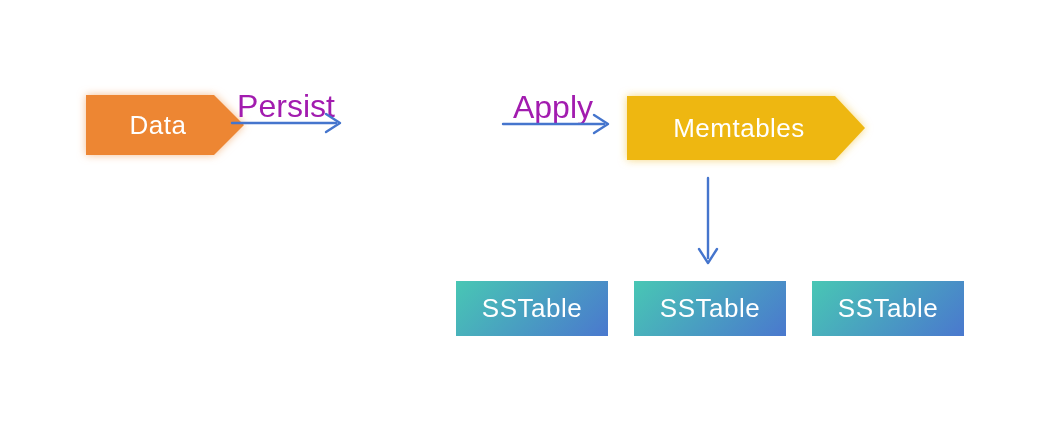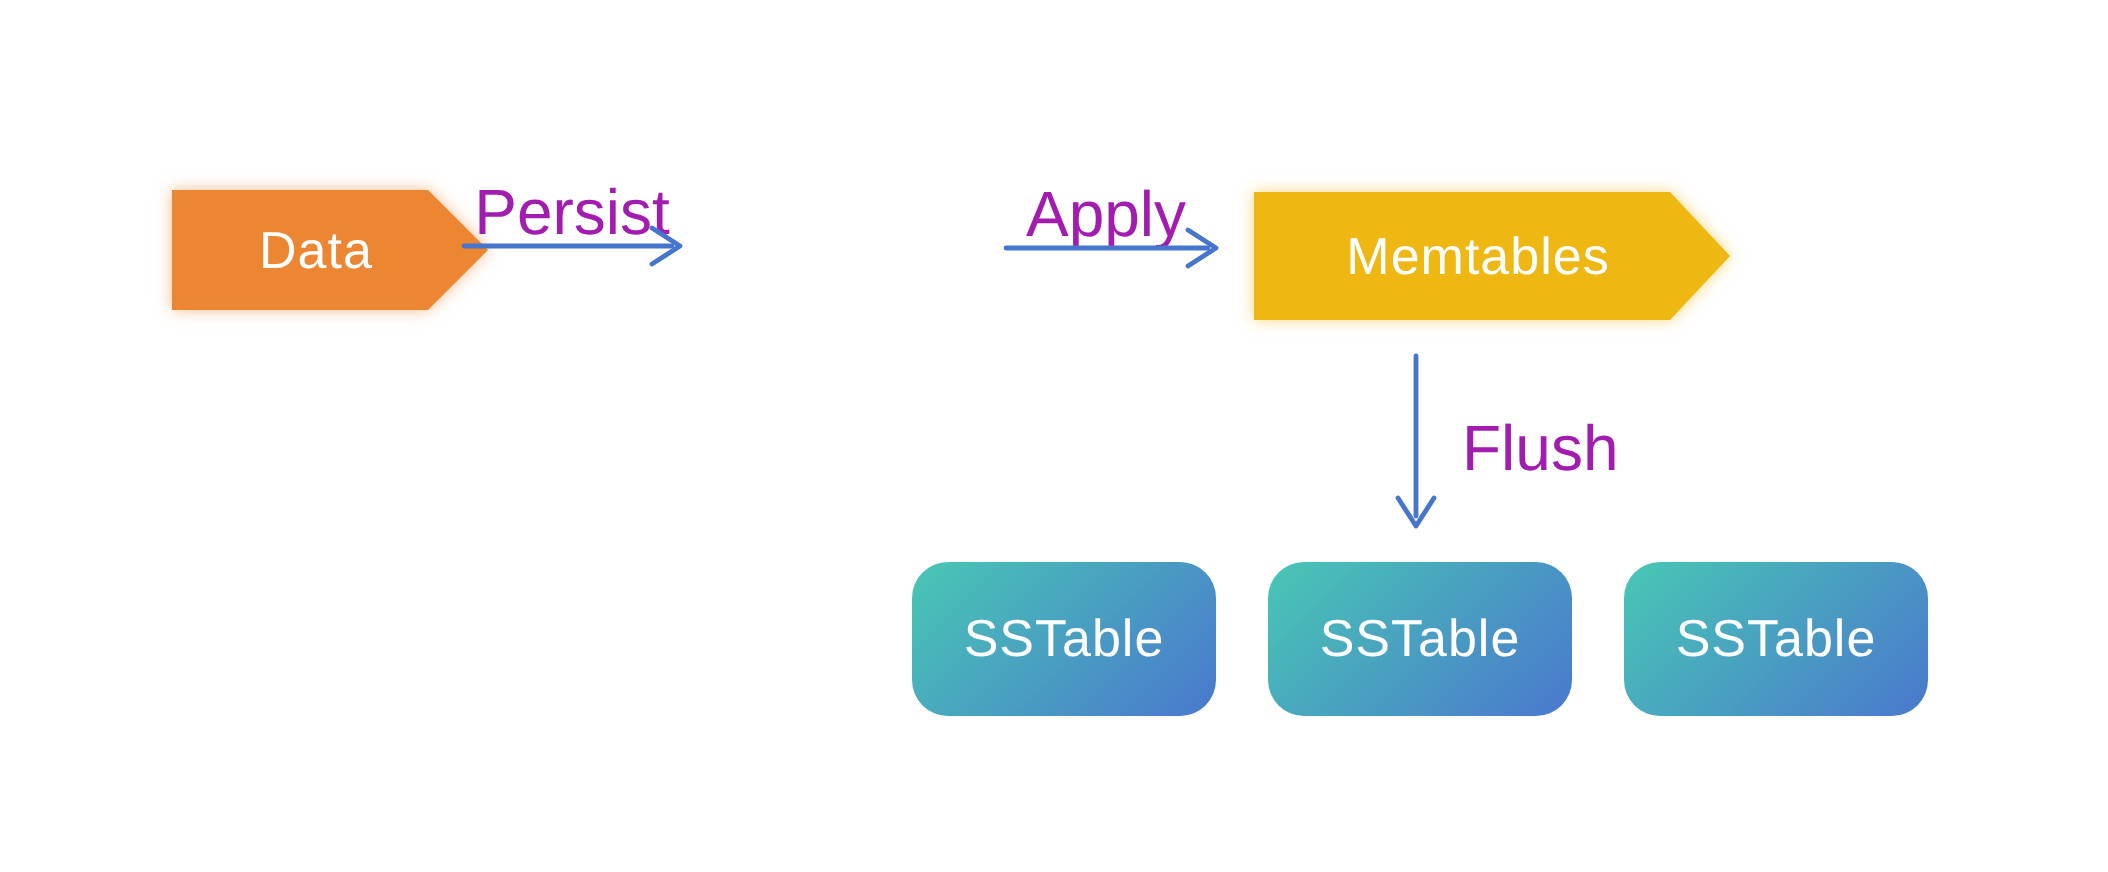--- a/index.html
+++ b/index.html
@@ -63,28 +63,27 @@
     stroke-width: 2.4;
     stroke-linecap: round;
     stroke-linejoin: round;
   }
 
   
   .sstable-box {
     position: absolute;
     top: 281px;
     width: 152px;
-    height: 77px;
+    height: 55px;
     display: flex;
     align-items: center;
     justify-content: center;
     color: #ffffff;
     font-size: 26px;
     letter-spacing: 0.5px;
-    border-radius: 18px;
   }
   #sstable-0 { left: 456px; }
   #sstable-1 { left: 634px; }
   #sstable-2 { left: 812px; }
 </style>
 </head>
 <body>
 
 <div class="canvas">
 
@@ -98,21 +97,20 @@
   <div class="pentagon-wrap glow-yellow" id="node-memtables">
     <div class="pentagon" style="background: rgb(238, 183, 17);">
       <span>Memtables</span>
     </div>
   </div>
 
   <div class="edge-label" id="label-persist">Persist</div>
 
   <div class="edge-label" id="label-apply">Apply</div>
 
-  <div class="edge-label" id="label-flush">Flush</div>
 
   <svg class="arrows-svg" viewBox="0 0 1054 436" xmlns="http://www.w3.org/2000/svg">
 
     <path class="arrow-path" d="M232,123 H336" style="stroke: rgb(69, 117, 205);"></path>
     <path class="arrow-path" d="M326,114 L340,123 L326,132" style="stroke: rgb(69, 117, 205);"></path>
 
     <path class="arrow-path" d="M503,124 H604" style="stroke: rgb(69, 117, 205);"></path>
     <path class="arrow-path" d="M594,115 L608,124 L594,133" style="stroke: rgb(69, 117, 205);"></path>
 
     <path class="arrow-path" d="M708,178 V258" style="stroke: rgb(69, 117, 205);"></path>

